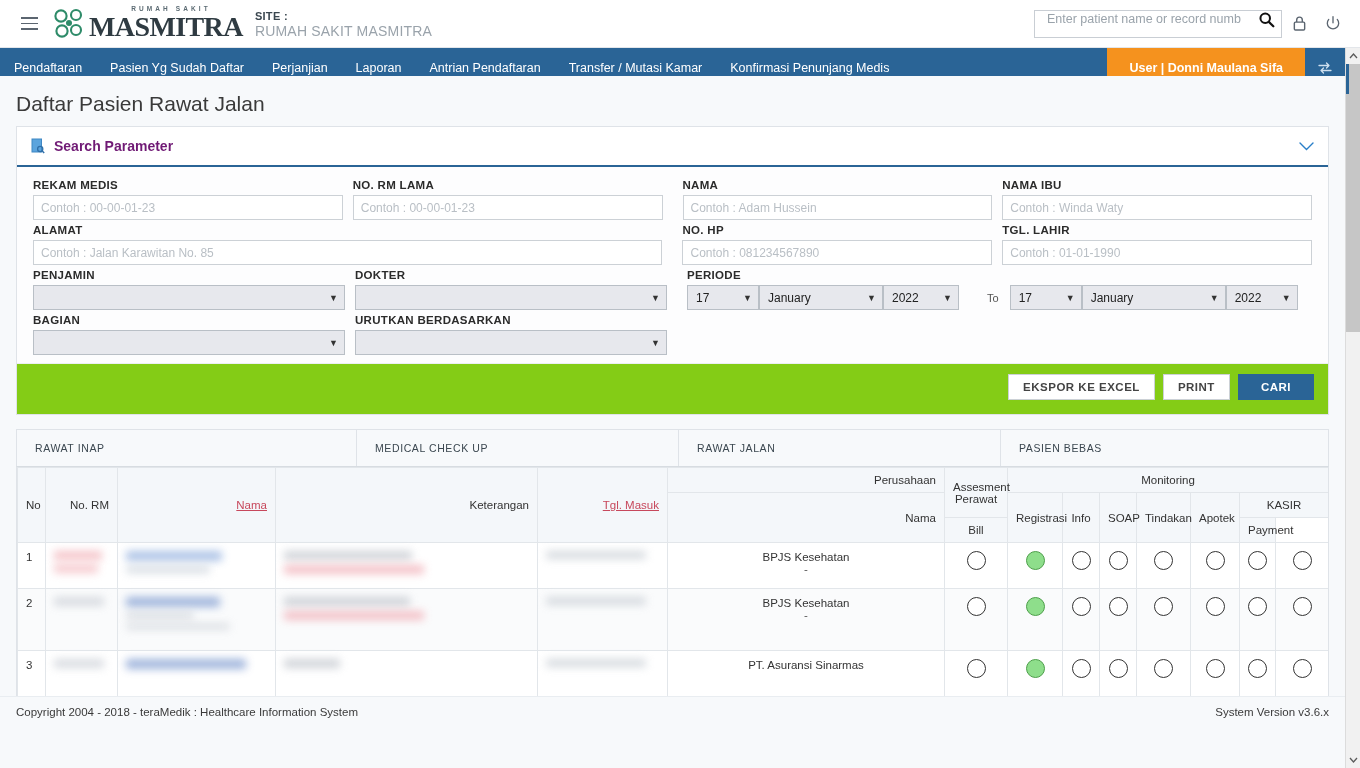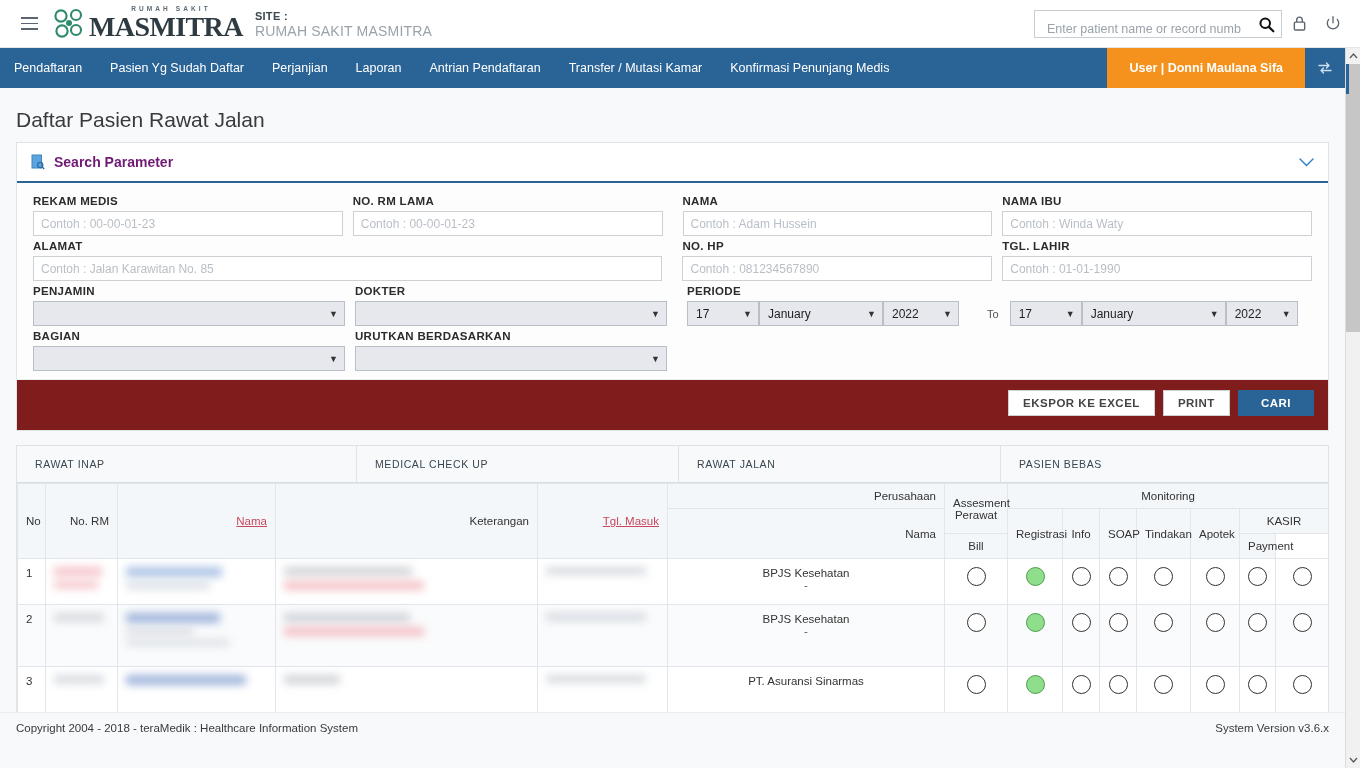--- a/index.html
+++ b/index.html
@@ -36,21 +36,21 @@
     font-size: 28px; font-weight: bold; color: #2f3b42;
     letter-spacing: -0.6px; font-family: "Liberation Serif", serif;
   }
   .site-block { margin-left: 12px; line-height: 1.15; align-self: center; padding-top:2px;}
   .site-label { font-size: 11px; font-weight: bold; color: #3b4750; letter-spacing: .3px;}
   .site-name { font-size: 14px; color: #9aa3ab; letter-spacing: .2px;}
 
   .top-right { margin-left: auto; display: flex; align-items: center; padding-right: 10px; }
   .search-box {
     width: 248px; height: 28px; border: 1px solid #c9ced4; background: #fff;
-    display: flex; align-items: flex-end; padding: 0 6px 0 10px;
+    display: flex; align-items: flex-start; padding: 0 6px 0 10px;
   }
   .search-box input {
     border: 0; outline: none; flex: 1; font-size: 12.5px;
     font-family: "Liberation Sans", sans-serif; color: #333; background: transparent;
   }
   .search-box input::placeholder { color: #9aa3ab; }
   .icon-btn {
     width: 34px; height: 34px; display: flex; align-items: center;
     justify-content: center; cursor: pointer; color: #5b6570;
   }
@@ -69,21 +69,21 @@
   .user-badge {
     background: #f5921e; color: #fff; font-size: 12.5px; font-weight: bold;
     display: flex; align-items: center; padding: 0 22px; white-space: nowrap; cursor: pointer;
   }
   .swap-btn {
     width: 40px; display:flex; align-items:center; justify-content:center;
     color:#cfe0ef; font-size: 13px; cursor: pointer;
   }
 
   
-  .page { position: absolute; top: 92px; left: 0; width: 1345px; height: 650px; background: #f7f9fb; }
+  .page { position: absolute; top: 76px; left: 0; width: 1345px; height: 650px; background: #f7f9fb; }
   .page-title {
     font-size: 21px; color: #3a3a3a; padding: 16px 0 10px 16px; font-weight: normal;
   }
 
   
   .panel {
     margin: 0 16px; background: #fff; border: 1px solid #dfe3e8;
   }
   .panel-head {
     height: 40px; display: flex; align-items: center; padding: 0 14px;
@@ -118,21 +118,21 @@
   .w-col3 { width: 312px; }
   .w-col4 { width: 312px; }
 
   .periode-row { display: flex; align-items: flex-end; }
   .d-day { width: 72px; }
   .d-mon { width: 124px; }
   .d-yr  { width: 76px; }
   .to-lbl { font-size: 11px; color: #555; padding: 0 11px 6px 28px; }
 
   .panel-foot {
-    background: #7f1d1d; padding: 10px 14px 14px 0; display: flex;
+    background: #84cc16; padding: 10px 14px 14px 0; display: flex;
     justify-content: flex-end; border-top: 1px solid #eceff2;
   }
   .btn {
     height: 26px; padding: 0 14px; font-size: 11.5px; font-weight: bold;
     letter-spacing: .5px; border: 1px solid #ccd1d6; background: #fff; color: #444;
     display: flex; align-items: center; margin-left: 8px; cursor: pointer;
   }
   .btn.primary { background: #2a6496; border-color: #2a6496; color: #fff; padding: 0 22px; }
 
   

